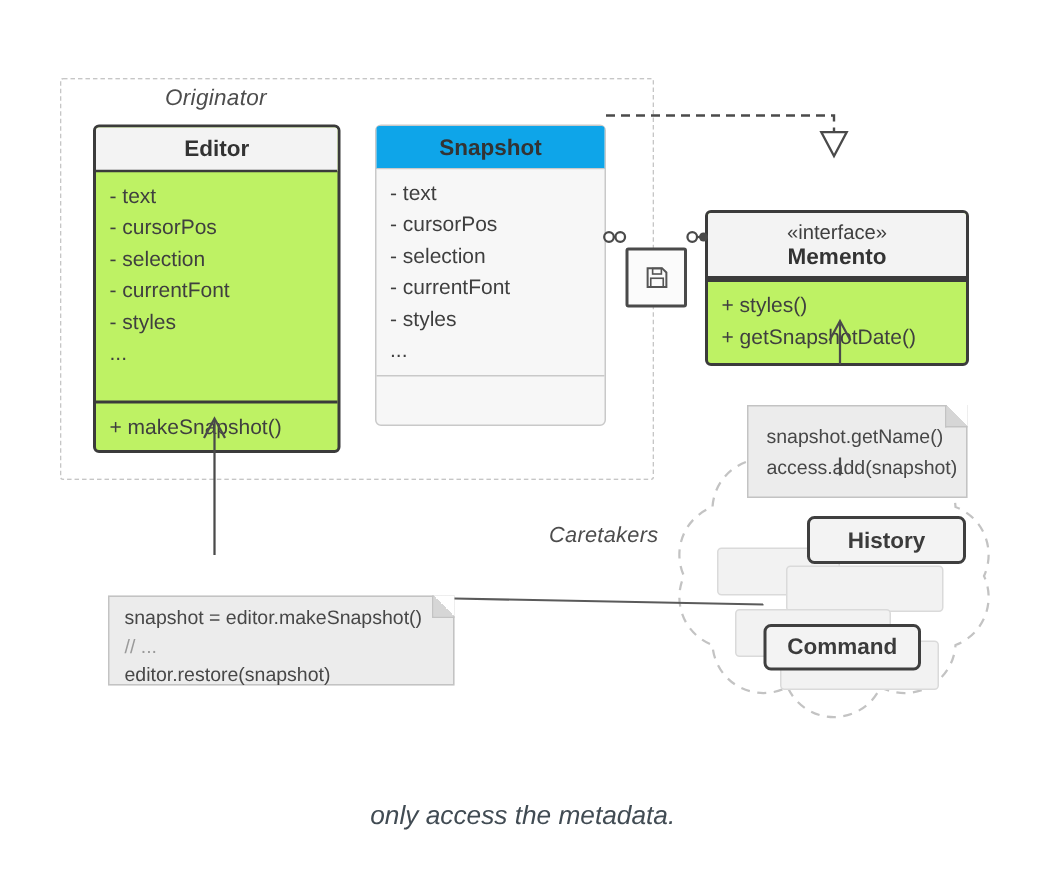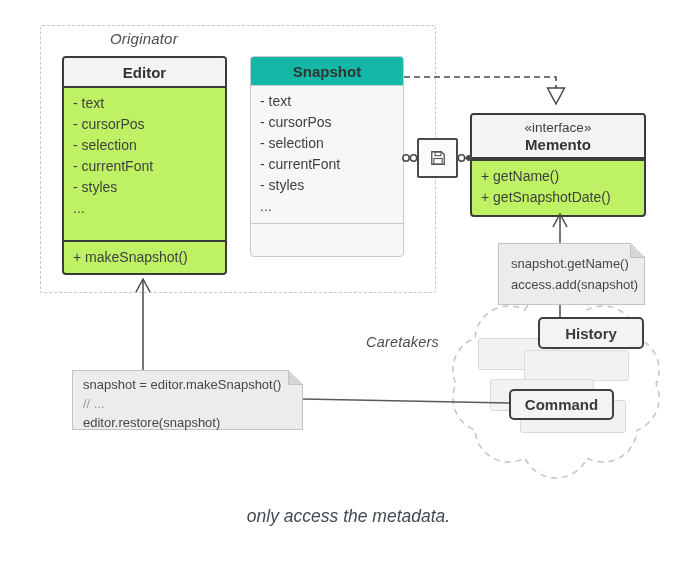--- a/index.html
+++ b/index.html
@@ -1,35 +1,35 @@
 <!DOCTYPE html>
 <html><head>
 <meta charset="utf-8">
 <style>
   html,body{margin:0;padding:0;background:#ffffff;}
   .page{position:relative;width:697px;height:579px;background:#ffffff;overflow:hidden;
         font-family:"Liberation Sans","DejaVu Sans",sans-serif;color:#3f3f3f;}
-  .abs{position:absolute;}
+  .abs{position:absolute;margin-top:27px;}
   svg.layer{position:absolute;left:0;top:0;pointer-events:none;}
   .z0{z-index:0}.z1{z-index:1}.z2{z-index:2}.z3{z-index:3}
 
   
   .originator-rect{left:40px;top:25px;width:394px;height:266px;border:1.5px dashed #c6c6c6;border-radius:2px;}
   .group-label{font-style:italic;font-size:15px;color:#4d4d4d;letter-spacing:.2px;}
   .originator-label{left:110px;top:30px;}
-  .caretakers-label{left:366px;top:334px;font-size:14.5px;}
+  .caretakers-label{left:366px;top:322px;font-size:14.5px;}
 
   
   .uml-class{display:flex;flex-direction:column;border-radius:4px;box-sizing:border-box;}
   .uml-dark{border:2px solid #3b3b3b;background:#bef264;}
   .uml-light{border:1.5px solid #c9c9c9;background:#f7f7f7;}
   .uml-title{text-align:center;font-weight:bold;font-size:15px;color:#333;background:#f3f3f3;
              padding:6px 4px 5px 4px;border-radius:2px 2px 0 0;}
   .uml-dark .uml-title{border-bottom:2px solid #3b3b3b;}
-  .uml-light .uml-title{border-bottom:1.5px solid #c9c9c9;background:#14b8a6;}
+  .uml-light .uml-title{border-bottom:1.5px solid #c9c9c9;background:#0ea5e9;}
   .uml-section{padding:5px 9px;font-size:14px;line-height:21px;}
   .uml-section.methods{border-top-style:solid;}
   .uml-dark .uml-section.methods{border-top:2px solid #3b3b3b;}
   .uml-light .uml-section.methods{border-top:1.5px solid #c9c9c9;}
   .editor-class{left:62px;top:56px;width:165px;height:219px;}
   .editor-class .attrs{flex:1;}
   .snapshot-class{left:250px;top:56px;width:154px;height:201px;}
   .snapshot-class .attrs{flex:1;}
   .snapshot-class .methods{height:22px;}
   .memento-class{left:470px;top:113px;width:176px;height:104px;}
@@ -112,21 +112,21 @@
     </div>
     <div class="uml-section methods"></div>
   </div>
 
   <div class="abs uml-class uml-dark memento-class z2">
     <div class="uml-title">
       <div class="stereotype">«interface»</div>
       <div class="iface-name">Memento</div>
     </div>
     <div class="uml-section methods">
-      <div>+ getName()</div>
+      <div>+ styles()</div>
       <div>+ getSnapshotDate()</div>
     </div>
   </div>
 
   <div class="abs floppy-box z2">
     <svg width="20" height="20" viewBox="0 0 24 24">
       <path d="M4.5 4.5 H16 L19.5 8 V19.5 H4.5 Z" fill="none" stroke="#555555" stroke-width="1.6"></path>
       <rect x="8.5" y="4.8" width="7" height="4.4" fill="none" stroke="#555555" stroke-width="1.3"></rect>
       <rect x="7" y="12.6" width="10" height="6.9" fill="none" stroke="#555555" stroke-width="1.3"></rect>
     </svg>

